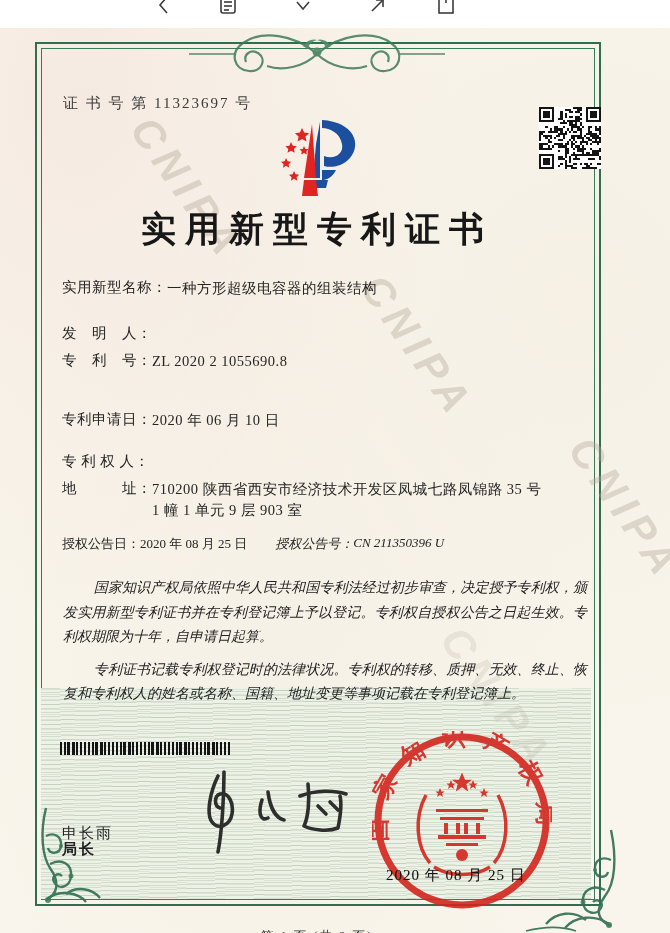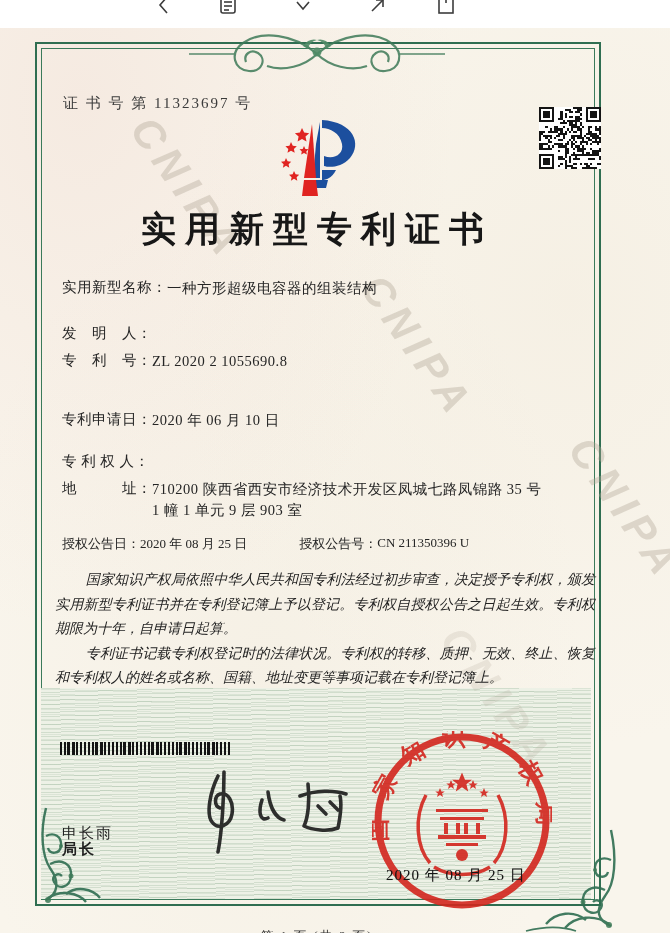--- a/index.html
+++ b/index.html
@@ -44,25 +44,25 @@
 
   .title{position:absolute;left:0;top:178px;width:634px;text-align:center;
          font-size:35px;font-weight:bold;color:#171717;letter-spacing:9px;}
 
   .field{position:absolute;left:62px;display:flex;font-size:14.5px;color:#252525;letter-spacing:.5px;}
   .flabel{white-space:pre;}
   .fvalue{width:400px;line-height:21px;}
 
   .grantrow{position:absolute;left:62px;top:507px;width:520px;display:flex;font-size:13px;color:#252525;}
   .grantrow .pair{display:flex;}
-  .grantrow .pair + .pair{margin-left:52px;}
+  .grantrow .pair + .pair{margin-left:28px;font-style:italic;}
 
   .bodytext{position:absolute;left:55px;top:540px;width:540px;font-size:14px;line-height:24.5px;
             color:#222;text-align:justify;font-style:italic;}
-  .bodytext p{margin:0;text-indent:2.2em;}
+  .bodytext p{margin:8px;text-indent:2.2em;}
 
   .barcode{position:absolute;left:60px;top:714px;width:172px;height:13px;
     background-image:
       repeating-linear-gradient(90deg,#141414 0 2px,transparent 2px 4px),
       repeating-linear-gradient(90deg,#141414 0 1px,transparent 1px 7px);}
 
   .director-title{position:absolute;left:62px;top:812px;font-size:15px;font-weight:bold;color:#222;
                   font-family:Liberation Serif, serif;letter-spacing:2px;}
   .director-name{position:absolute;left:62px;top:796px;font-size:15px;font-weight:normal;color:#222;
                  font-family:"Liberation Sans",sans-serif;letter-spacing:2px;}

